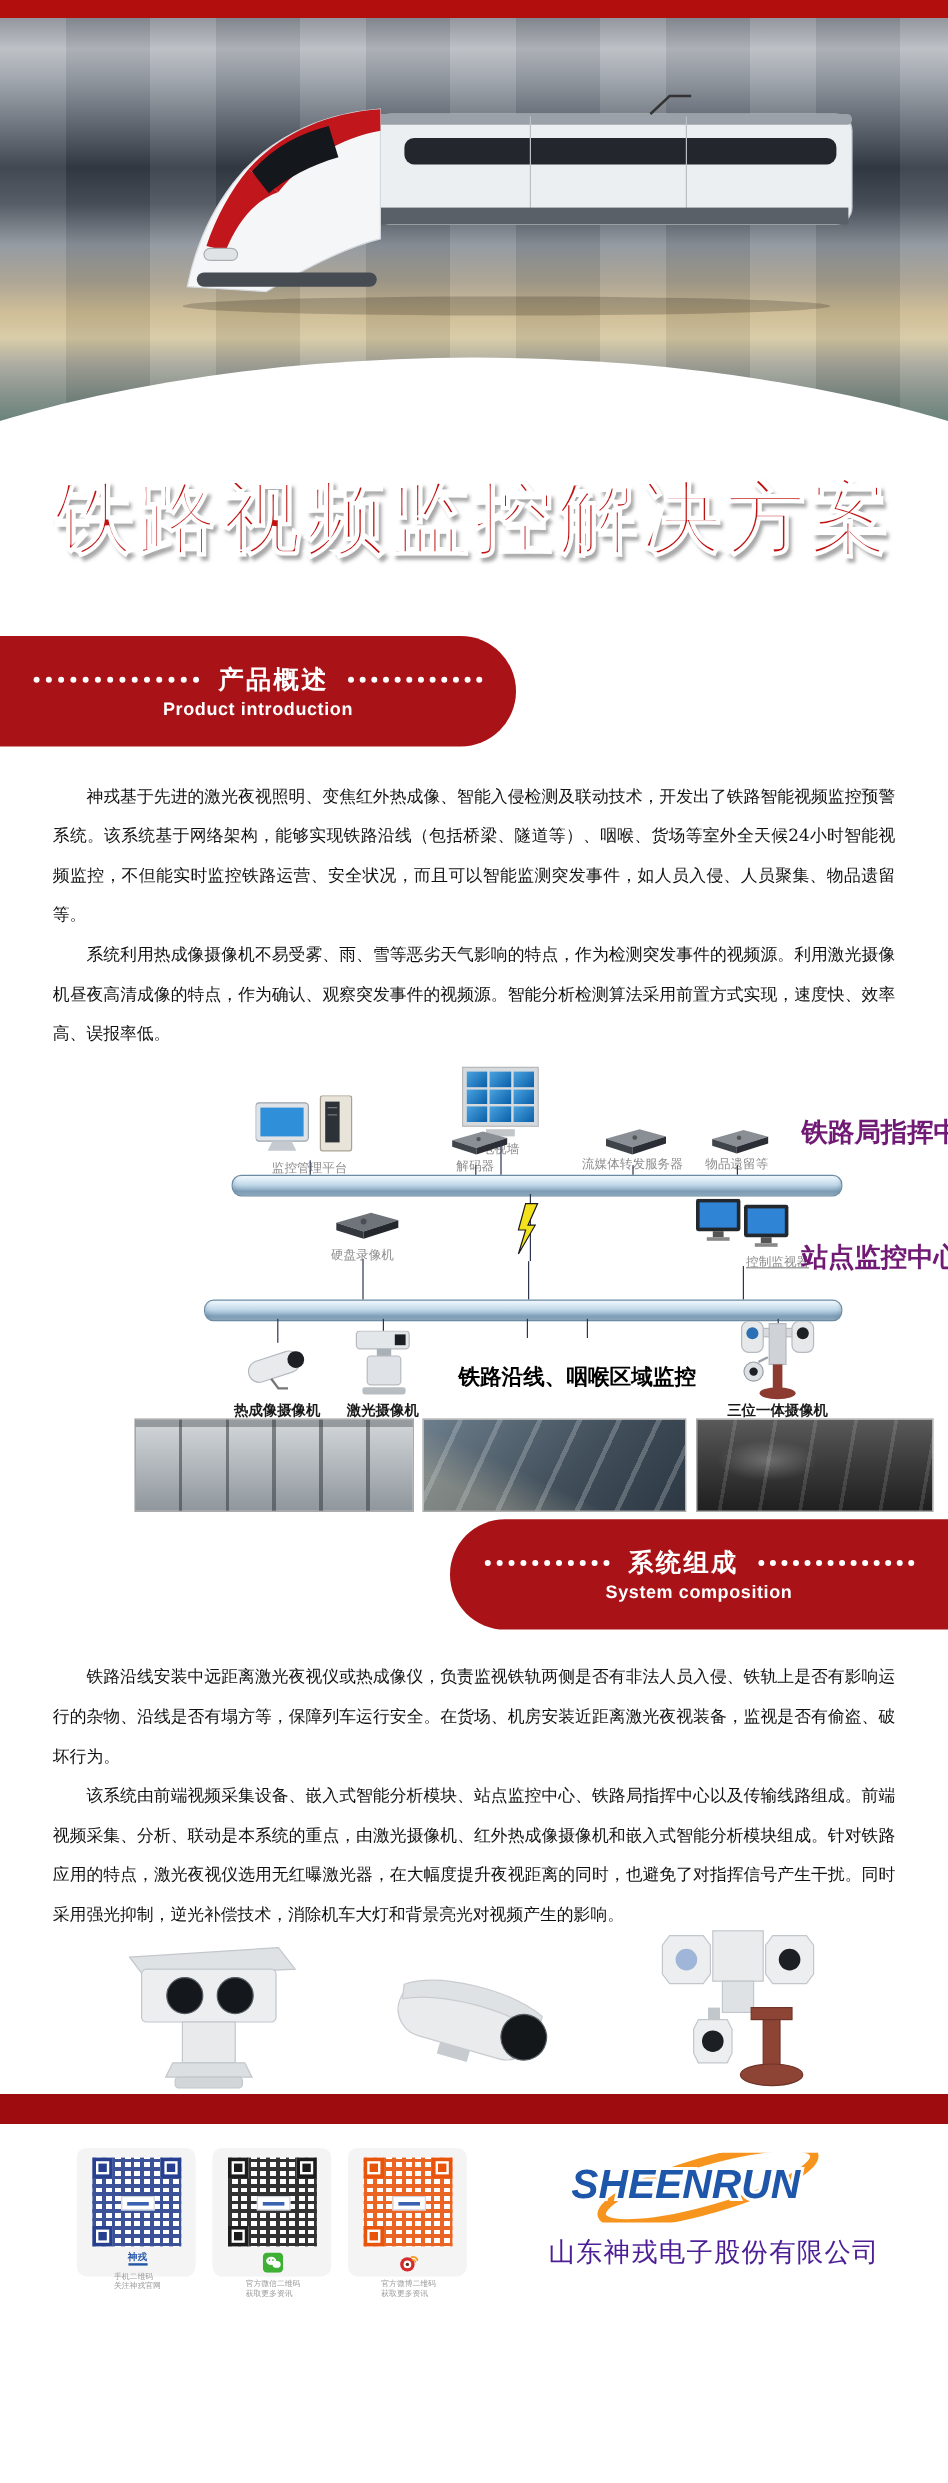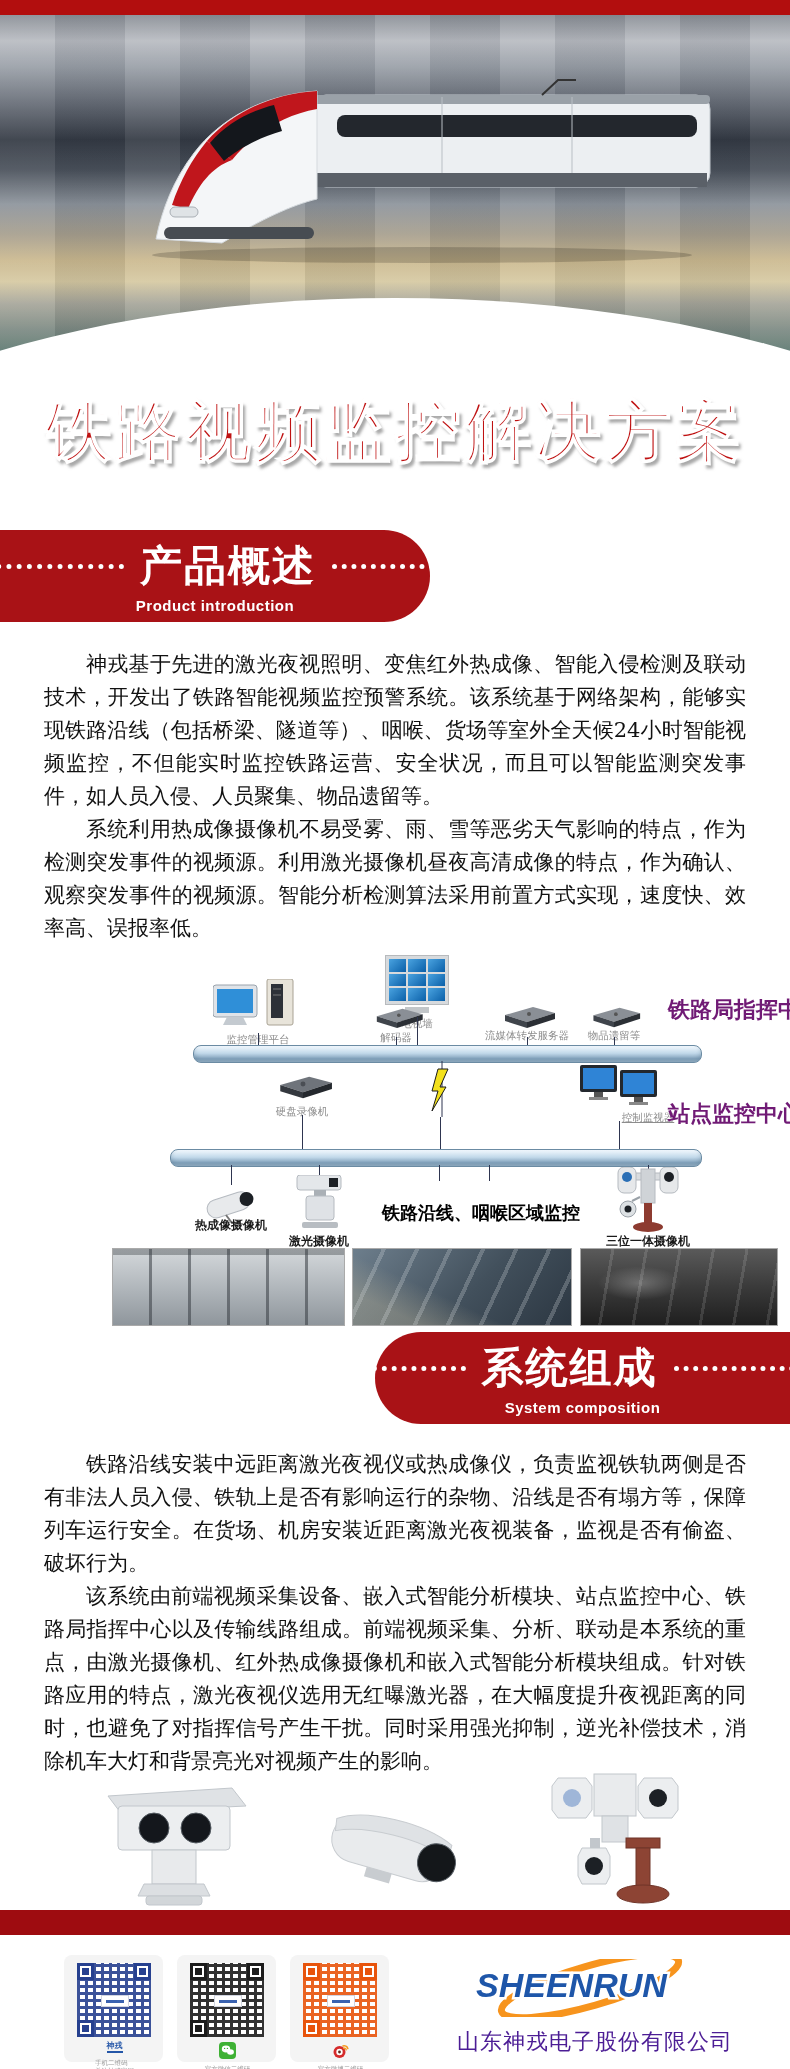--- a/index.html
+++ b/index.html
@@ -29,27 +29,27 @@
   .banner{height:92px;background:#a91216;color:#fff;display:flex;flex-direction:column;
     align-items:center;justify-content:center;}
   .banner1{width:430px;border-radius:0 46px 46px 0;}
   .banner2{width:415px;margin-left:375px;margin-top:4px;border-radius:46px 0 0 46px;}
   .banner-row{display:flex;align-items:center;}
   .dots{height:0;border-top:5px dotted #fff;}
   .banner1 .dots-l{width:138px;margin-right:16px;}
   .banner1 .dots-r{width:112px;margin-left:16px;}
   .banner2 .dots-l{width:104px;margin-right:16px;}
   .banner2 .dots-r{width:130px;margin-left:16px;}
-  .banner-title{font-size:42px;font-weight:bold;letter-spacing:2px;white-space:nowrap;text-align:center;}
+  .banner-title{font-size:21px;font-weight:bold;letter-spacing:2px;white-space:nowrap;text-align:center;}
   .banner-sub{font-size:15px;font-weight:bold;margin-top:3px;letter-spacing:0.5px;}
 
   
   .text-block{margin:24px 44px 0 44px;}
   .text-block p{margin:0;font-family:"DejaVu Serif","Liberation Serif",serif;color:#111;
-    font-size:21px;line-height:33px;text-align:justify;text-indent:2em;}
+    font-size:14px;line-height:33px;text-align:justify;text-indent:2em;}
   .text-block1{margin-top:26px;}
 
   
   .diagram{position:relative;height:375px;margin-top:8px;}
   .abs{position:absolute;}
   .dlab{position:absolute;font-size:10.5px;color:#8d8d8d;white-space:nowrap;transform:translateX(-50%);}
   .dlab-dark{position:absolute;font-size:12px;color:#1a1a1a;font-weight:600;white-space:nowrap;transform:translateX(-50%);}
   .zone-label{position:absolute;font-size:22px;font-weight:800;color:#701a75;white-space:nowrap;}
   .frontend-label{position:absolute;font-size:18px;font-weight:800;color:#000;white-space:nowrap;}
   .bus{position:absolute;height:16px;border-radius:8px;
@@ -247,21 +247,21 @@
     <div class="vline" style="left:489px;top:212px;height:16px;"></div>
     <div class="vline" style="left:648px;top:212px;height:6px;"></div>
 
     <svg class="abs" style="left:202px;top:230px;" width="58" height="44" viewBox="0 0 58 44">
       <g transform="rotate(-18 29 20)">
         <rect x="4" y="12" width="44" height="18" rx="9" fill="#e8eaec" stroke="#b5bac0"></rect>
         <circle cx="45" cy="21" r="7" fill="#1c2025"></circle>
       </g>
       <path d="M24,32 l6,8 h8" stroke="#777" fill="none" stroke-width="2"></path>
     </svg>
-    <div class="dlab-dark" style="left:231px;top:264px;">热成像摄像机</div>
+    <div class="dlab-dark" style="left:231px;top:280px;">热成像摄像机</div>
 
     <svg class="abs" style="left:291px;top:222px;" width="56" height="56" viewBox="0 0 56 56">
       <rect x="6" y="0" width="44" height="15" rx="3" fill="#e4e7ea" stroke="#b5bac0"></rect>
       <rect x="38" y="3" width="9" height="9" fill="#1c2025"></rect>
       <rect x="23" y="15" width="12" height="6" fill="#aab0b6"></rect>
       <rect x="15" y="21" width="28" height="24" rx="3" fill="#dfe2e6" stroke="#b5bac0"></rect>
       <rect x="11" y="47" width="36" height="6" rx="2" fill="#b8bdc2"></rect>
     </svg>
     <div class="dlab-dark" style="left:319px;top:280px;">激光摄像机</div>
 

